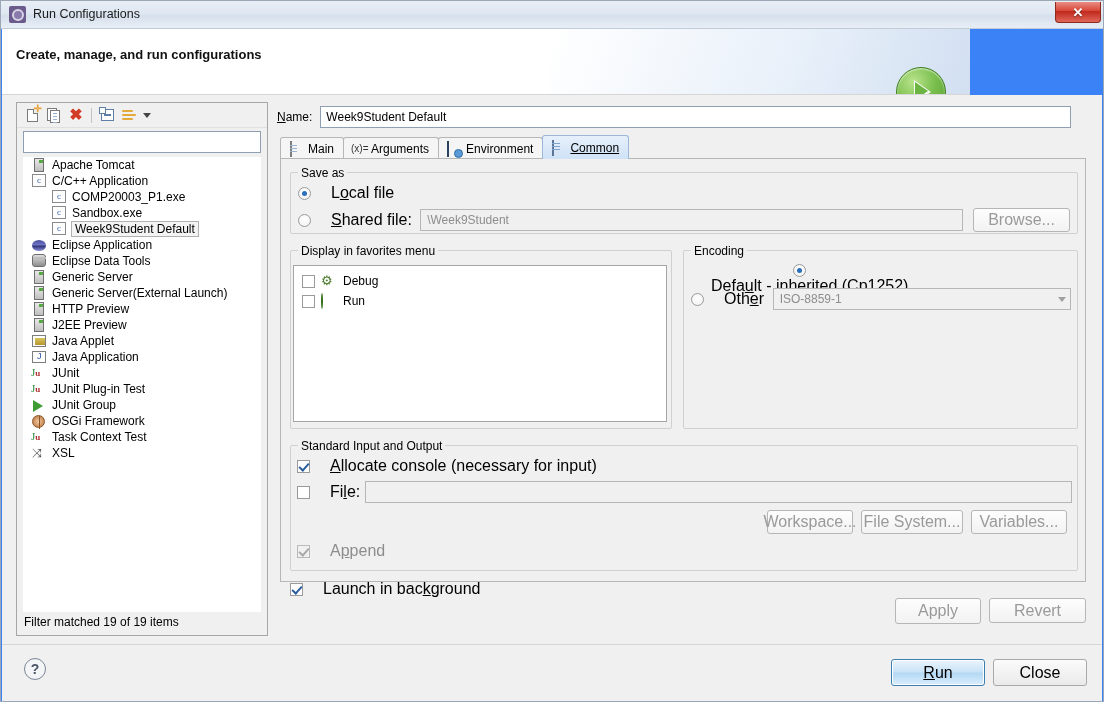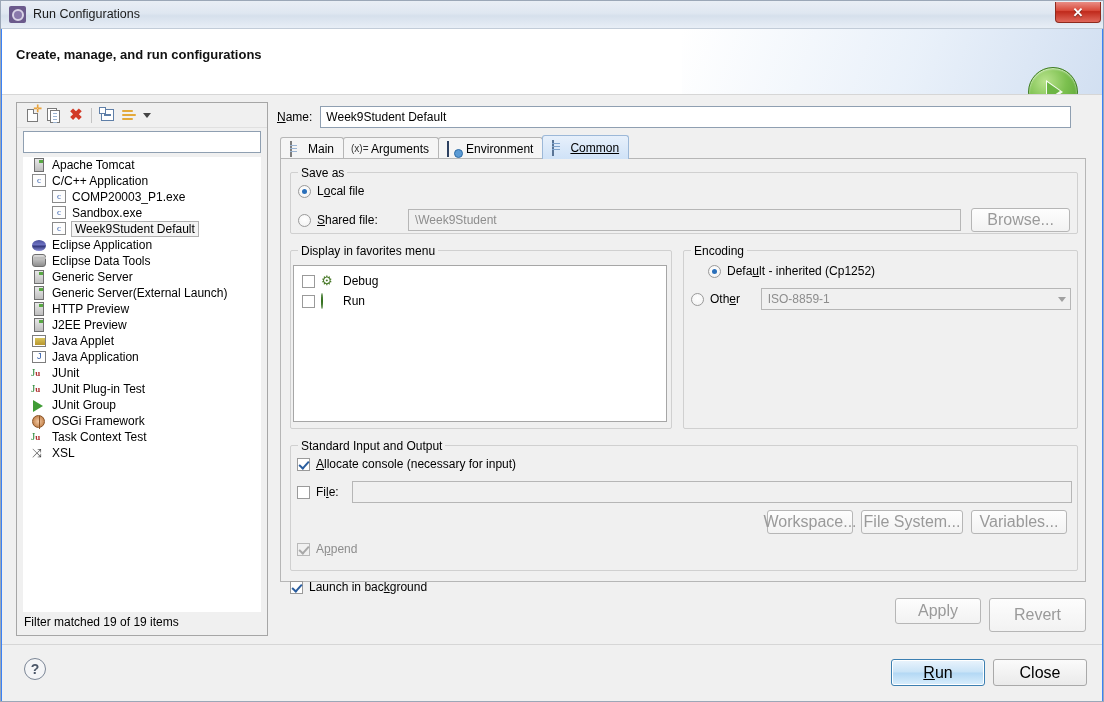--- a/index.html
+++ b/index.html
@@ -55,21 +55,21 @@
     border-top: none;
     display: flex; align-items: center; justify-content: center;
     color: #fff; font-size: 13px; font-weight: bold;
     text-shadow: 0 1px 1px rgba(0,0,0,.5);
     cursor: pointer;
   }
 
   
   #header {
     position: absolute; left: 1px; top: 28px;
-    width: 1100px; height: 66px;
+    width: 968px; height: 66px;
     background: #ffffff;
     border-bottom: 1px solid #d6d6d6;
     overflow: hidden;
   }
   #header-shine {
     position: absolute; right: 0; top: 0; width: 420px; height: 66px;
     background: linear-gradient(110deg, rgba(255,255,255,0) 0%, rgba(226,236,248,.75) 55%, rgba(205,220,240,.9) 100%);
   }
   #header-title {
     position: absolute; left: 14px; top: 18px;
@@ -339,21 +339,21 @@
   .checkbox.checked:after {
     content:''; position:absolute; left:3px; top:0px;
     width: 4px; height: 8px;
     border: solid #2a5d9e; border-width: 0 2px 2px 0;
     transform: rotate(42deg);
   }
   .checkbox.disabled { background:#f0f0f0; border-color:#b9b9b9;}
   .checkbox.disabled.checked:after { border-color:#a8a8a8; }
 
   .ctl-row { display: flex; align-items: center; }
-  .ctl-row .lbl { margin-left: 6px; font-size: 12px; }
+  .ctl-row .lbl { margin-left: 20px; font-size: 16px; }
   .lbl.disabled { color: #8d8d8d; }
 
   .txtinput {
     border: 1px solid #b6b6b6;
     background: #f0f0f0;
     height: 22px; font-size: 12px; color: #8d8d8d;
     padding: 2px 6px;
     font-family: "Liberation Sans", sans-serif;
     outline: none;
   }
@@ -670,21 +670,21 @@
               <span class="checkbox"></span>
               <span class="fav-ico"><span class="fav-run"></span></span>
               <span class="lbl">Run</span>
             </div>
           </div>
         </div>
 
         <div class="group" style="left:402px; top:91px; width:395px; height:179px;">
           <div class="legend">Encoding</div>
 
-          <div class="ctl-row" style="position:absolute; left:24px; top:13px;">
+          <div class="ctl-row" style="position:absolute; left:7px; top:13px;flex-direction:column;">
             <span class="radio checked"></span>
             <span class="lbl">Defa<u>u</u>lt - inherited (Cp1252)</span>
           </div>
 
           <div class="ctl-row" style="position:absolute; left:7px; top:37px; width:380px;">
             <span class="radio"></span>
             <span class="lbl" style="width:52px;">Oth<u>e</u>r</span>
             <span class="combo" style="width:318px;">
               <span>ISO-8859-1</span>
               <span class="arrow"></span>
@@ -719,21 +719,21 @@
         </div>
 
         <div class="ctl-row" style="position:absolute; left:9px; top:421px;">
           <span class="checkbox checked"></span>
           <span class="lbl">Launch in bac<u>k</u>ground</span>
         </div>
       </div>
 
       <div style="position:absolute; right:3px; top:496px; display:flex; gap:8px;">
         <span class="btn" style="width:86px; height:26px;">Apply</span>
-        <span class="btn" style="width:97px; height:34px;">Revert</span>
+        <span class="btn" style="width:97px; height:25px;">Revert</span>
       </div>
 
     </div>
   </div>
 
   <div id="footer">
     <div id="help-icon">?</div>
     <div id="footer-buttons">
       <span class="btn default">
           <span><u>R</u>un</span>

